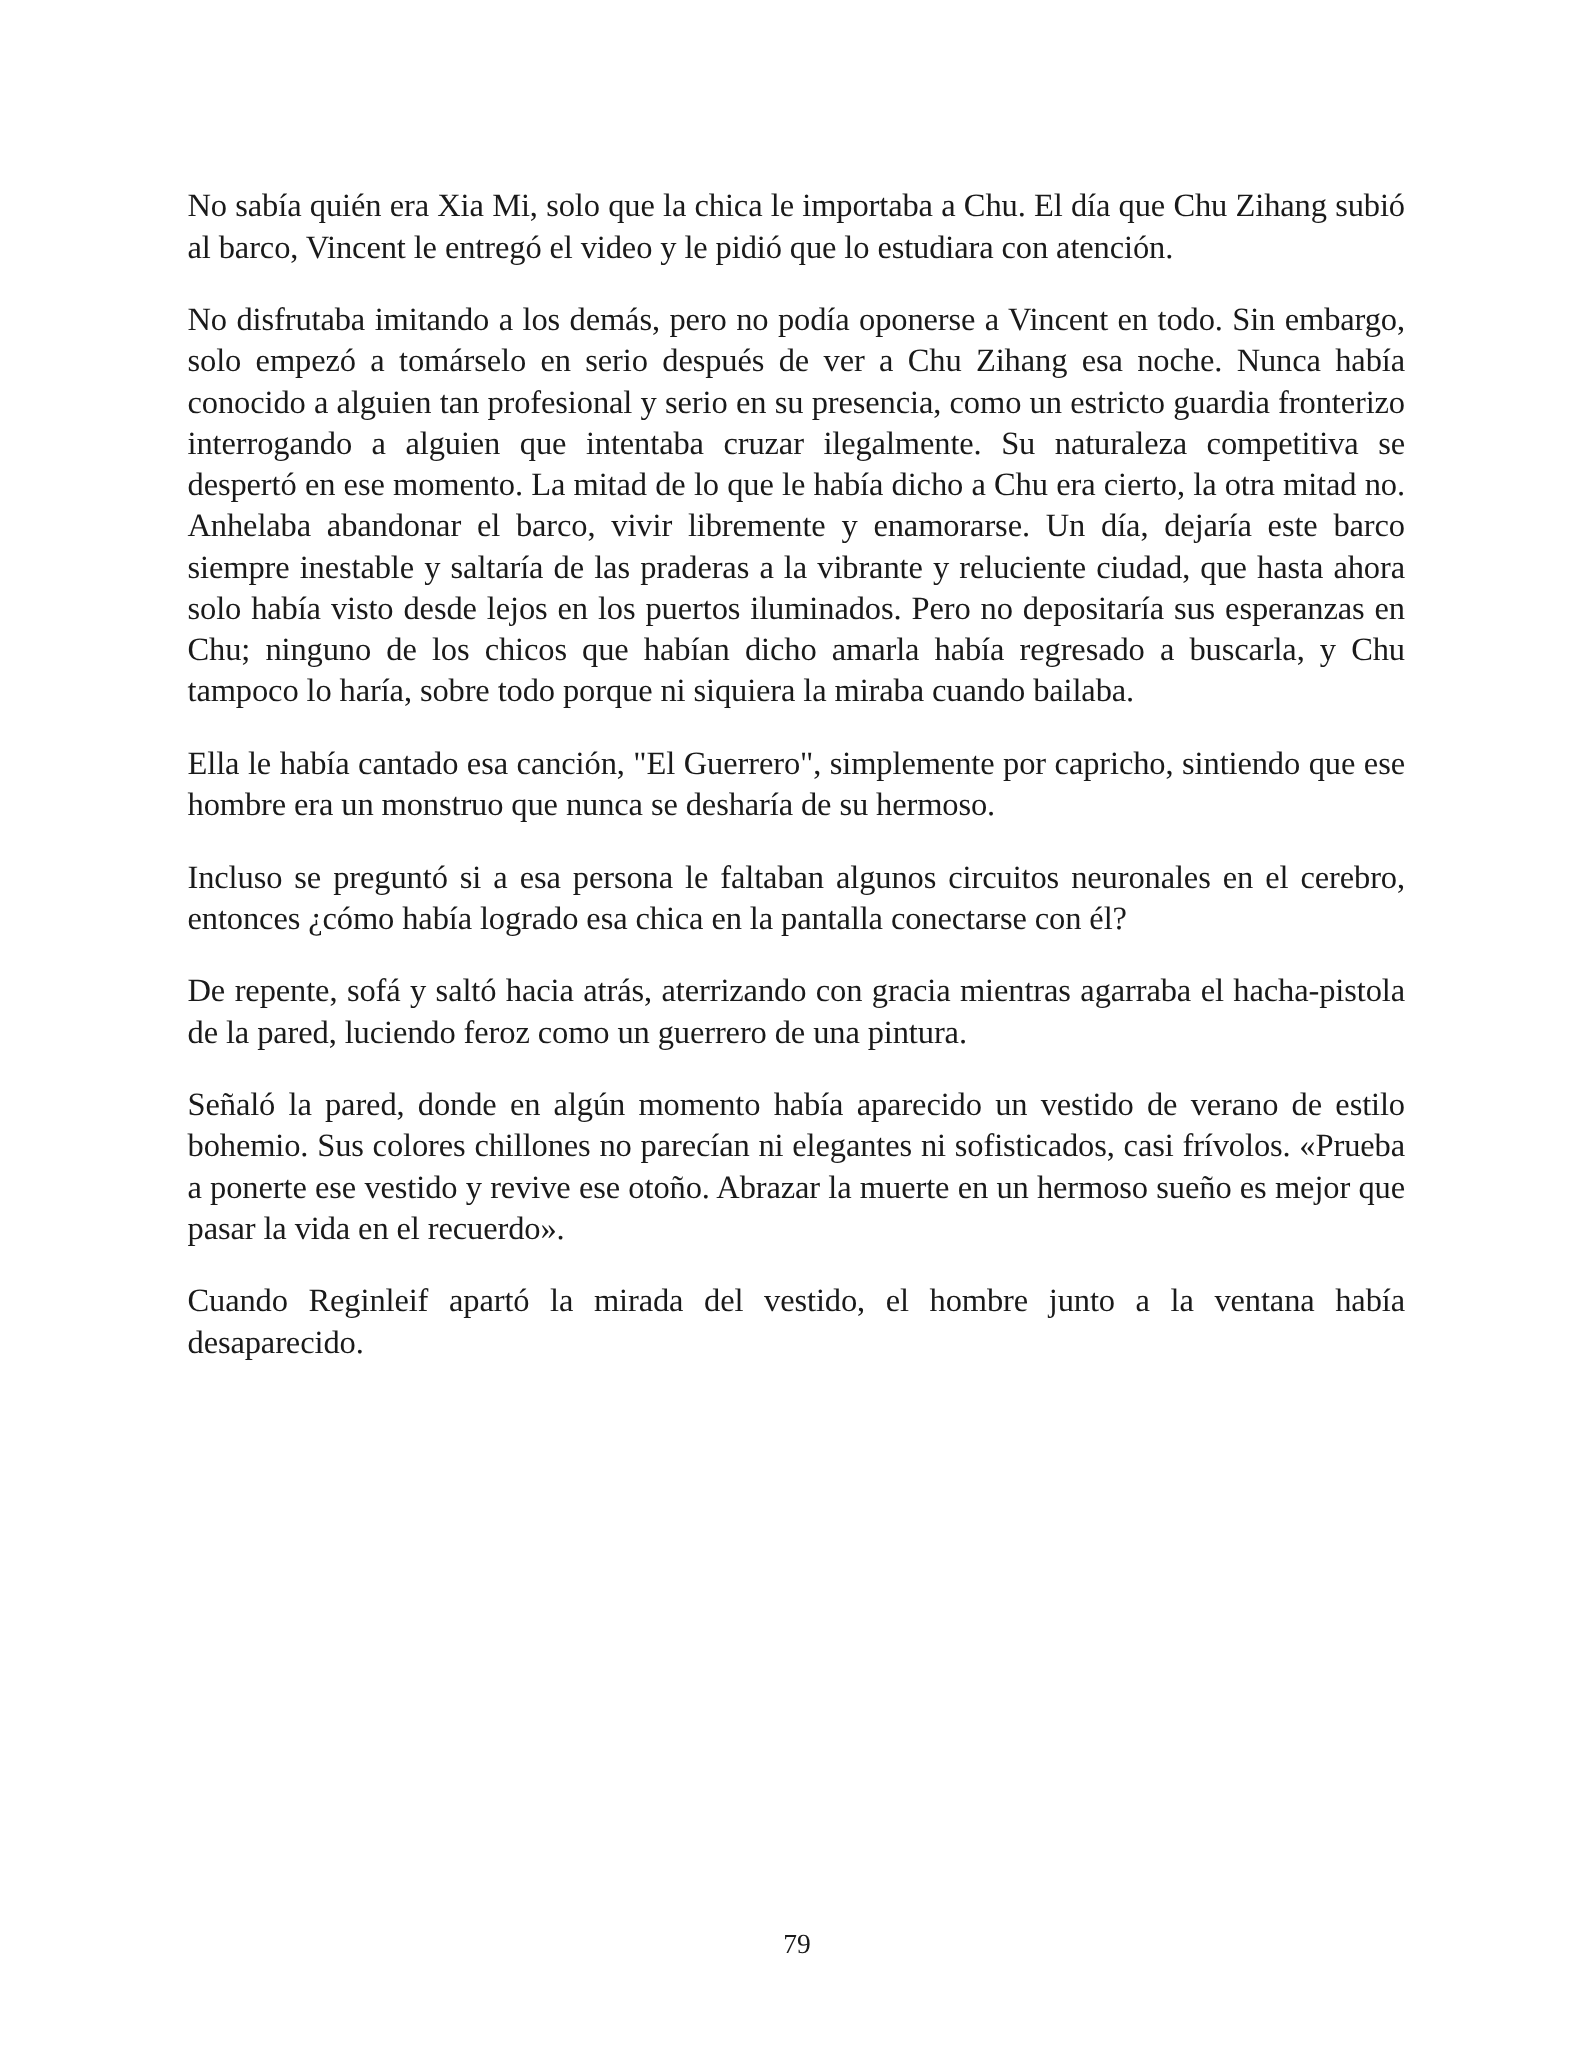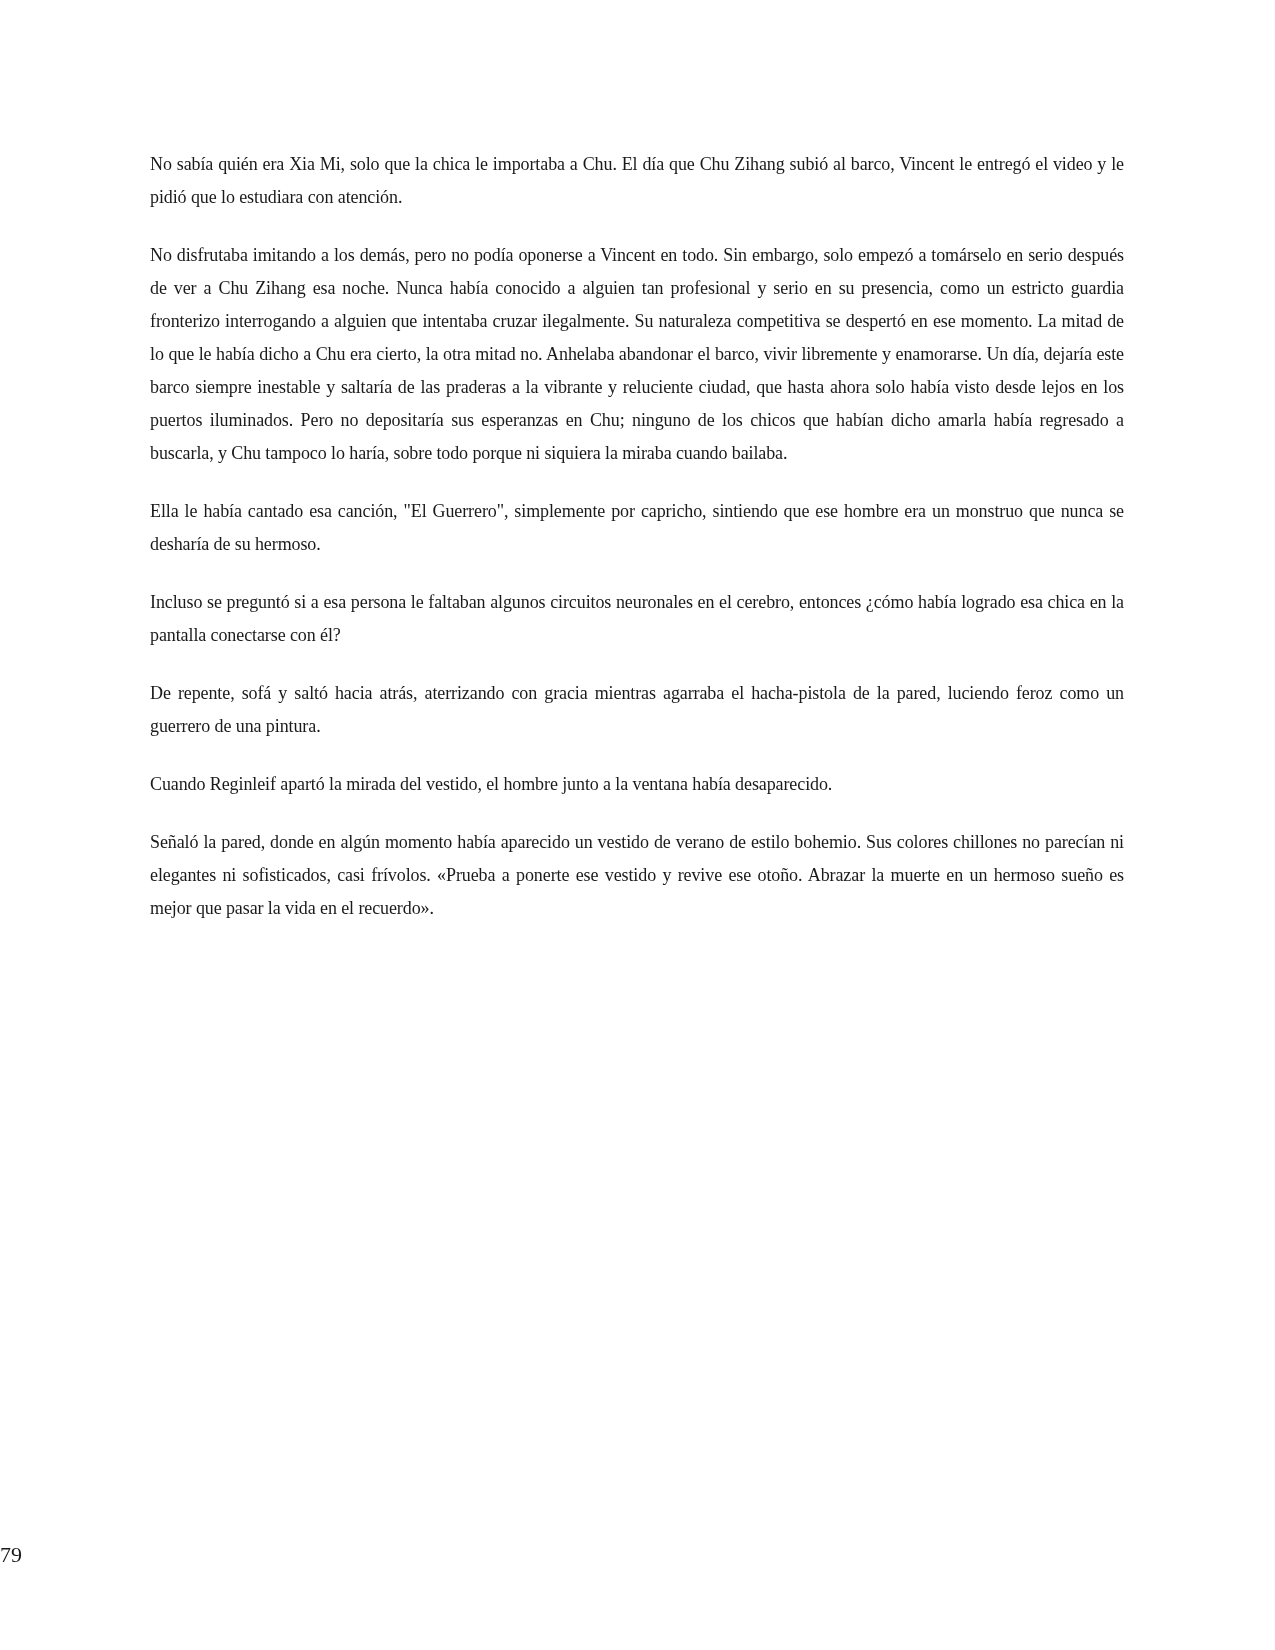--- a/index.html
+++ b/index.html
@@ -16,40 +16,41 @@
       color: #1a1a1a;
     }
     .page-body {
       position: absolute;
       left: 150px;
       top: 148px;
       width: 974px;
     }
     .para {
       margin: 0 0 25px 0;
-      font-size: 18px;
+      font-size: 26px;
       line-height: 33px;
       text-align: justify;
       letter-spacing: -0.1px;
     }
     .page-number {
       position: absolute;
       left: 0;
       width: 1275px;
       top: 1540px;
+      text-align: center;
       font-size: 22px;
       line-height: 30px;
     }
   </style>
 </head>
 <body>
 
 <div class="page-body">
   <p class="para">No sabía quién era Xia Mi, solo que la chica le importaba a Chu. El día que Chu Zihang subió al barco, Vincent le entregó el video y le pidió que lo estudiara con atención.</p>
   <p class="para">No disfrutaba imitando a los demás, pero no podía oponerse a Vincent en todo. Sin embargo, solo empezó a tomárselo en serio después de ver a Chu Zihang esa noche. Nunca había conocido a alguien tan profesional y serio en su presencia, como un estricto guardia fronterizo interrogando a alguien que intentaba cruzar ilegalmente. Su naturaleza competitiva se despertó en ese momento. La mitad de lo que le había dicho a Chu era cierto, la otra mitad no. Anhelaba abandonar el barco, vivir libremente y enamorarse. Un día, dejaría este barco siempre inestable y saltaría de las praderas a la vibrante y reluciente ciudad, que hasta ahora solo había visto desde lejos en los puertos iluminados. Pero no depositaría sus esperanzas en Chu; ninguno de los chicos que habían dicho amarla había regresado a buscarla, y Chu tampoco lo haría, sobre todo porque ni siquiera la miraba cuando bailaba.</p>
   <p class="para">Ella le había cantado esa canción, "El Guerrero", simplemente por capricho, sintiendo que ese hombre era un monstruo que nunca se desharía de su hermoso.</p>
   <p class="para">Incluso se preguntó si a esa persona le faltaban algunos circuitos neuronales en el cerebro, entonces ¿cómo había logrado esa chica en la pantalla conectarse con él?</p>
   <p class="para">De repente, sofá y saltó hacia atrás, aterrizando con gracia mientras agarraba el hacha-pistola de la pared, luciendo feroz como un guerrero de una pintura.</p>
+  <p class="para">Señaló la pared, donde en algún momento había aparecido un vestido de verano de estilo bohemio. Sus colores chillones no parecían ni elegantes ni sofisticados, casi frívolos. «Prueba a ponerte ese vestido y revive ese otoño. Abrazar la muerte en un hermoso sueño es mejor que pasar la vida en el recuerdo».</p>
   <p class="para">Cuando Reginleif apartó la mirada del vestido, el hombre junto a la ventana había desaparecido.</p>
-  <p class="para">Señaló la pared, donde en algún momento había aparecido un vestido de verano de estilo bohemio. Sus colores chillones no parecían ni elegantes ni sofisticados, casi frívolos. «Prueba a ponerte ese vestido y revive ese otoño. Abrazar la muerte en un hermoso sueño es mejor que pasar la vida en el recuerdo».</p>
 </div>
 
 <div class="page-number">79</div>
 
 </body></html>

